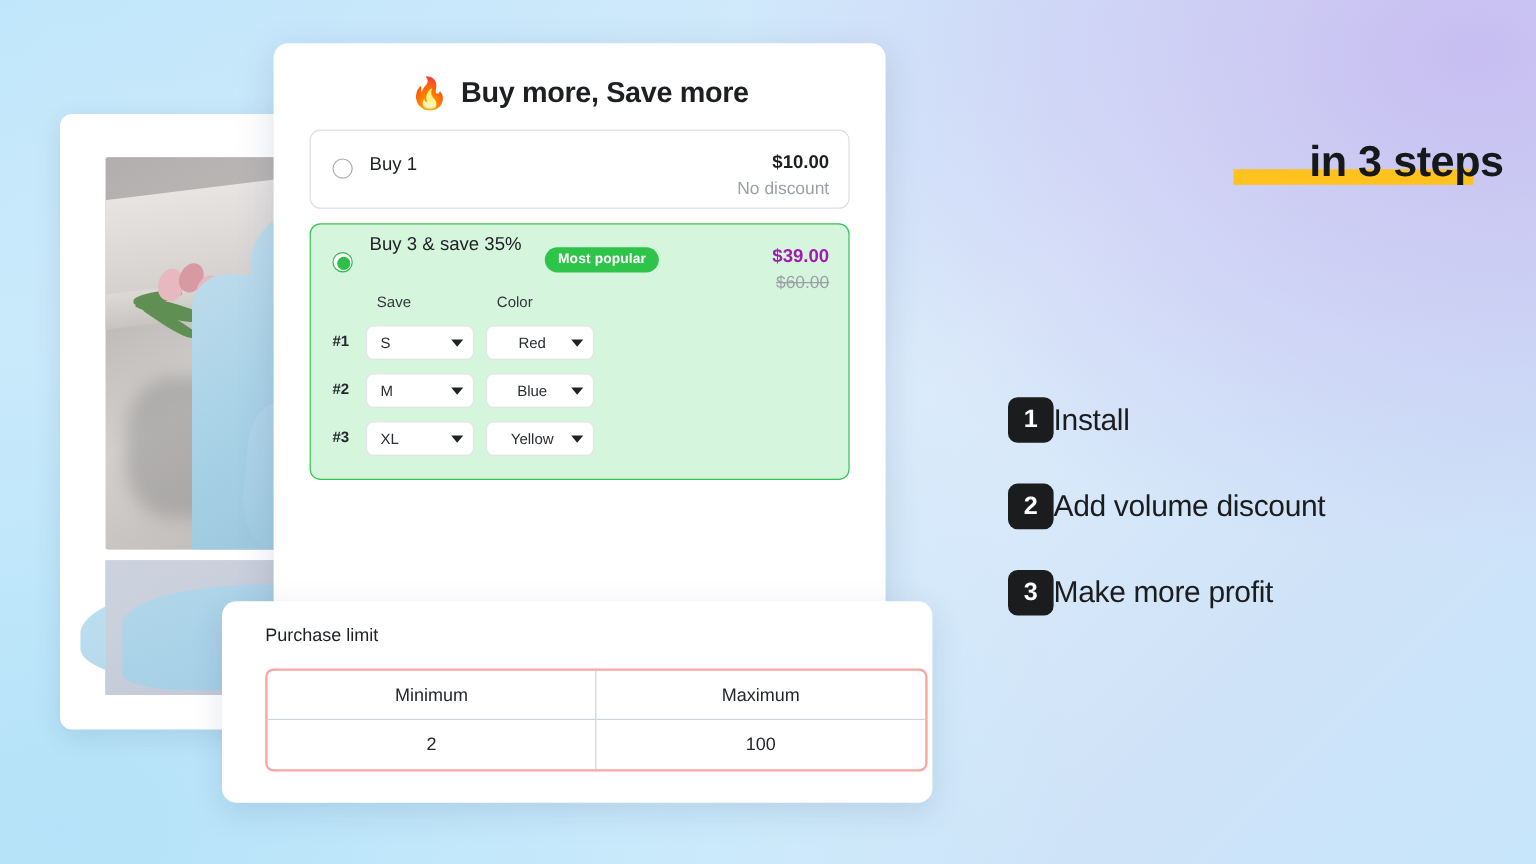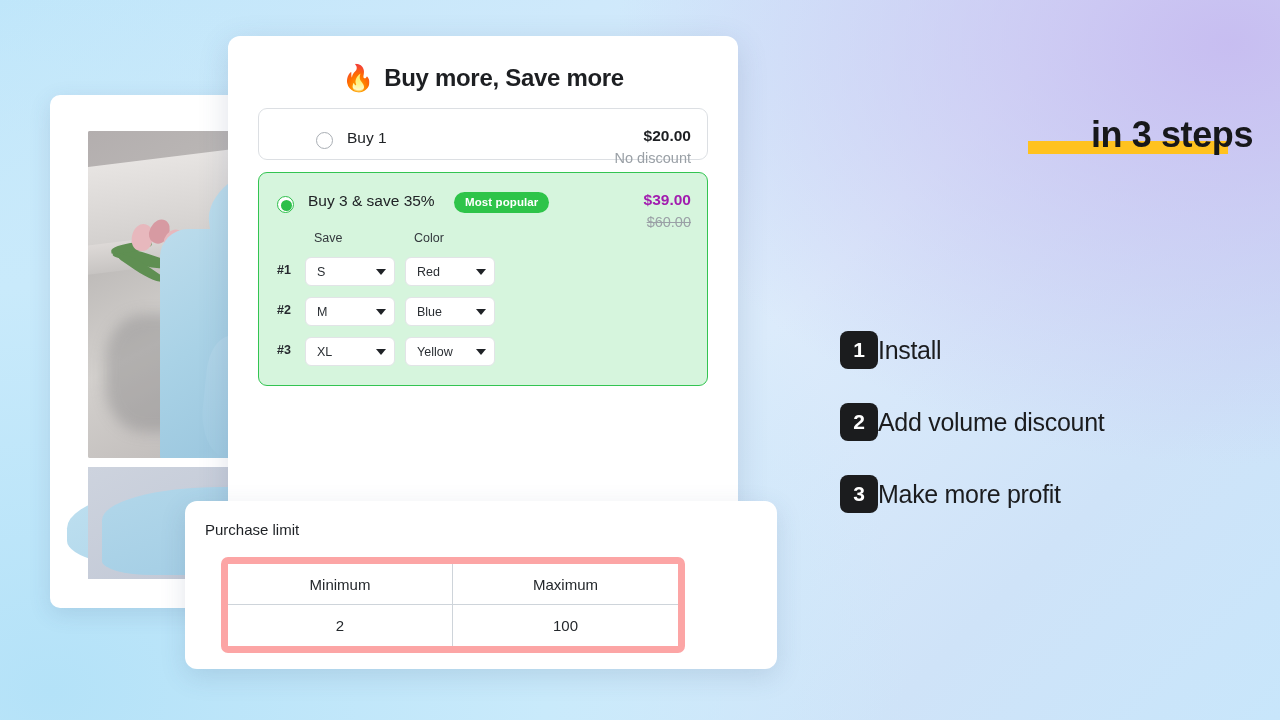--- a/index.html
+++ b/index.html
@@ -119,21 +119,21 @@
   }
   .fire-emoji { font-size: 26px; line-height:1; }
 
   .offer-row {
     position: relative;
     margin: 0 30px 12px 30px;
     border: 1px solid #dcdfe3;
     border-radius: 9px;
     background:#fff;
   }
-  .offer-row.plain { height: 52px; padding-left: 39px; }
+  .offer-row.plain { height: 66px; }
   .offer-row.selected {
     border: 1.6px solid #33c451;
     background: #d6f5dd;
     height: 214px;
     margin-bottom: 14px;
   }
   .row-head { position: relative; height: 66px; }
   .radio {
     position:absolute; left: 18px; top: 23px;
     width: 17px; height: 17px; border-radius: 50%;
@@ -145,21 +145,21 @@
   }
   .radio.on::after {
     content:""; position:absolute; left:3px; top:3px;
     width: 11px; height: 11px; border-radius:50%;
     background:#2dbf4a;
   }
   .row-label {
     position:absolute; left: 49px; top: 20px;
     font-size: 15.5px; color:#202326; font-weight:400;
   }
-  .selected .row-label { top: 19px; font-size: 15.5px; text-align: center; }
+  .selected .row-label { top: 8px; font-size: 15.5px; text-align: center; }
   .badge {
     position:absolute; left: 195px; top: 19px;
     background:#2ec449; color:#fff;
     font-size: 11.5px; font-weight: 600;
     padding: 4px 11px 5px 11px; border-radius: 11px;
     letter-spacing: .1px;
   }
   .price-now {
     position:absolute; right: 16px; top: 18px;
     font-size: 15.5px; font-weight: 700; color:#1d1f22;
@@ -183,46 +183,46 @@
   }
   .select {
     position:absolute; top: 4px;
     height: 29px; width: 90px;
     background:#fff; border:1px solid #e2e4e7; border-radius:6px;
     display:flex; align-items:center;
     padding: 0 8px 0 11px;
     font-size: 12.5px; color:#2a2e33;
   }
   .select.size { left: 46px; }
-  .select.color { left: 146px; }
+  .select.color { left: 146px; text-align: center; }
   .select .val { flex: 1; }
   .caret {
     width:0; height:0;
     border-left: 5px solid transparent;
     border-right: 5px solid transparent;
     border-top: 6px solid #1f2226;
     margin-left: 6px;
   }
 
   
   #limit-card {
     position: absolute; left: 185px; top: 501px;
     width: 592px; height: 168px;
     background:#ffffff;
     border-radius: 12px;
     box-shadow: 0 8px 26px rgba(60,80,120,0.15);
   }
   #limit-title {
-    position:absolute; left: 20px; top: 20px;
+    position:absolute; left: 36px; top: 20px;
     font-size: 15px; color:#1d2024; font-weight: 400;
   }
   #limit-table {
     position:absolute; left: 36px; top: 56px;
-    width: 464px;
-    border: 7px solid #fca5a5; border-radius: 7px;
+    width: 552px;
+    border: 2px solid #fca5a5; border-radius: 7px;
     border-collapse: separate; border-spacing: 0;
     overflow: hidden;
   }
   #limit-table td { text-align:center; font-size: 15px; color:#24282c; }
   #limit-table tr.head td { height: 41px; border-bottom: 1px solid #ced4da; }
   #limit-table tr.body td { height: 41px; }
   #limit-table td.left { border-right: 1px solid #ced4da; width: 50%; }
 
   
   #headline { position:absolute; left: 797px; top: 104px; width: 460px; }
@@ -315,21 +315,21 @@
 
     <div id="offer-title">
       <span class="fire-emoji">🔥</span>
       <span>Buy more, Save more</span>
     </div>
 
     <div class="offer-row plain">
       <div class="row-head">
         <span class="radio"></span>
         <span class="row-label">Buy 1</span>
-        <span class="price-now">$20.00</span>
+        <span class="price-now">$10.00</span>
         <span class="price-sub">No discount</span>
       </div>
     </div>
 
     <div class="offer-row selected">
       <div class="row-head">
         <span class="radio on"></span>
         <span class="row-label">Buy 3 &amp; save 35%</span>
         <span class="badge">Most popular</span>
         <span class="price-now green">$39.00</span>

